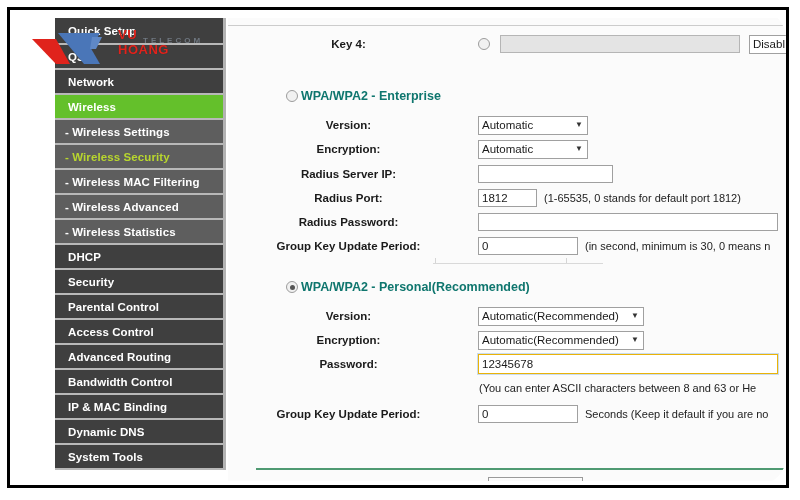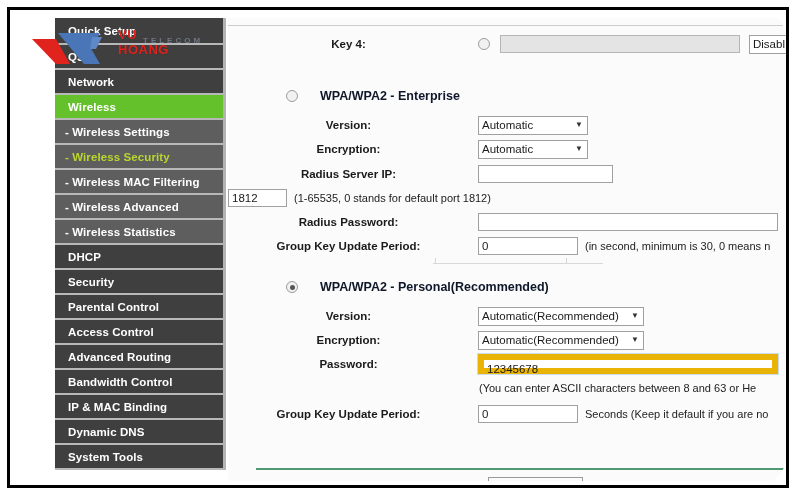--- a/index.html
+++ b/index.html
@@ -200,21 +200,21 @@
     box-sizing: border-box;
     line-height: 16px;
     outline: none;
   }
   .inp.disabled {
     background: #e4e4e4;
     border: 1px solid #b5b5b5;
     color: #777;
   }
   .inp.focused {
-    border: 6px solid #eab308;
+    border: 1px solid #eab308;
     box-shadow: 0 0 0 1px rgba(110,162,214,.35);
   }
 
   
   .sel {
     height: 19px;
     border: 1px solid #a0a0a0;
     background: #ffffff;
     font-size: 11.5px;
     font-family: "Liberation Sans", sans-serif;
@@ -234,24 +234,24 @@
     color: #333;
     line-height: 1;
   }
   .sel .sel-val { padding-right: 14px; white-space: nowrap; }
 
   
   .sec-title {
     position: absolute;
     display: flex;
     align-items: center;
-    gap: 22px;
+    gap: 3px;
     font-weight: bold;
     font-size: 12.5px;
-    color: #0f172a;
+    color: #0f766e;
     white-space: nowrap;
   }
 
   .faint-rule {
     position: absolute;
     height: 1px;
     background: #d9d9d9;
   }
   .faint-tick {
     position: absolute;
@@ -360,20 +360,21 @@
             <span class="caret">▼</span>
           </span>
         </div>
 
         <div class="row" style="top:144px;">
           <div class="lbl">Radius Server IP:</div>
           <span class="inp" style="width:135px;"></span>
         </div>
 
         <div class="row" style="top:168px;">
+          <div class="lbl">Radius Port:</div>
           <span class="inp" style="width:59px;">1812</span>
           <span class="hint">(1-65535, 0 stands for default port 1812)</span>
         </div>
 
         <div class="row" style="top:192px;">
           <div class="lbl">Radius Password:</div>
           <span class="inp" style="width:300px;"></span>
         </div>
 
         <div class="row" style="top:216px;">

